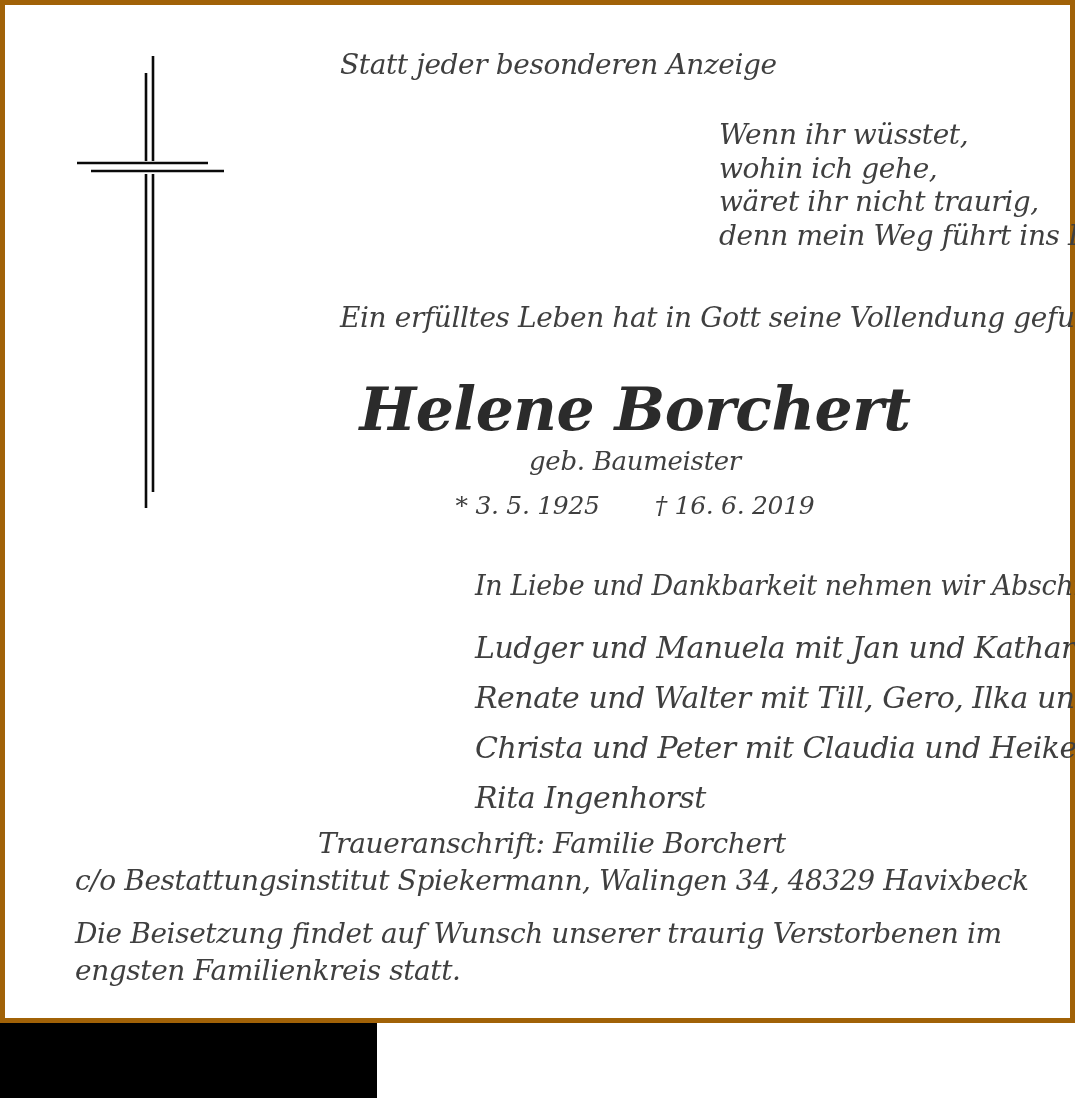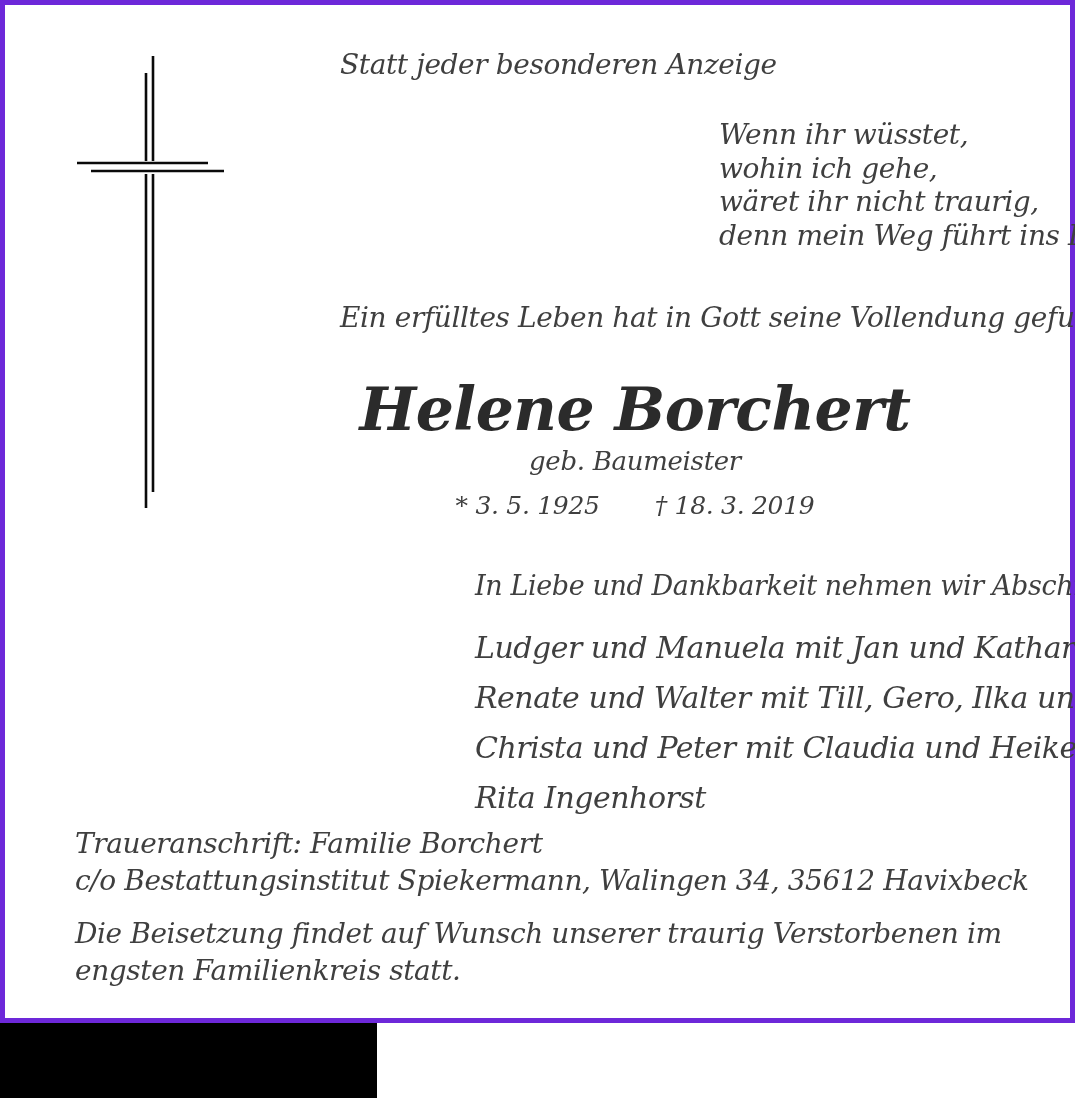--- a/index.html
+++ b/index.html
@@ -13,21 +13,21 @@
     width: 1075px;
     height: 1098px;
     background: #ffffff;
     overflow: hidden;
   }
   .frame {
     position: absolute;
     left: 0; top: 0;
     width: 1075px;
     height: 1023px;
-    border: 5px solid #6d28d9;
+    border: 5px solid #a16207;
     background: #ffffff;
   }
   .txt {
     position: absolute;
     color: #3f3f3f;
     letter-spacing: -0.4px;
     white-space: nowrap;
   }
   .cross-svg {
     position: absolute;
@@ -56,21 +56,21 @@
     display: flex;
     justify-content: center;
     gap: 55px;
     font-size: 25px;
     line-height: 32px;
     color: #3f3f3f;
     letter-spacing: -0.3px;
   }
   .farewell  { left: 470px; top: 564px; font-size: 27px; line-height: 34px; }
   .mourners  { left: 470px; top: 618px; font-size: 30px; line-height: 50px; letter-spacing: -0.5px; }
-  .address   { left: 70px;  top: 820px; font-size: 28px; line-height: 37px; }
+  .address   { left: 70px;  top: 820px; font-size: 28px; line-height: 37px; text-align: center; }
   .burial    { left: 70px;  top: 910px; font-size: 28px; line-height: 37px; width: 950px; white-space: normal; }
   .redaction {
     position: absolute;
     left: 0; top: 1023px;
     width: 377px;
     height: 75px;
     background: #000000;
   }
 </style>
 </head>
@@ -104,36 +104,36 @@
       <div>denn mein Weg führt ins Licht.</div>
     </div>
 
     <div class="txt intro">Ein erfülltes Leben hat in Gott seine Vollendung gefunden.</div>
 
     <div class="name-block">
       <div class="deceased-name">Helene Borchert</div>
       <div class="maiden">geb. Baumeister</div>
       <div class="dates">
         <span>* 3. 5. 1925</span>
-        <span>† 18. 3. 2019</span>
+        <span>† 16. 6. 2019</span>
       </div>
     </div>
 
     <div class="txt farewell">In Liebe und Dankbarkeit nehmen wir Abschied.</div>
 
     <div class="txt mourners">
       <div>Ludger und Manuela mit Jan und Katharina</div>
       <div>Renate und Walter mit Till, Gero, Ilka und Linus</div>
       <div>Christa und Peter mit Claudia und Heike</div>
       <div>Rita Ingenhorst</div>
     </div>
 
     <div class="txt address">
       <div>Traueranschrift: Familie Borchert</div>
-      <div>c/o Bestattungsinstitut Spiekermann, Walingen 34, 35612 Havixbeck</div>
+      <div>c/o Bestattungsinstitut Spiekermann, Walingen 34, 48329 Havixbeck</div>
     </div>
 
     <div class="txt burial">Die Beisetzung findet auf Wunsch unserer traurig Verstorbenen im engsten Familienkreis statt.</div>
 
   </div>
 
   <div class="redaction"></div>
 
 </div>
 

